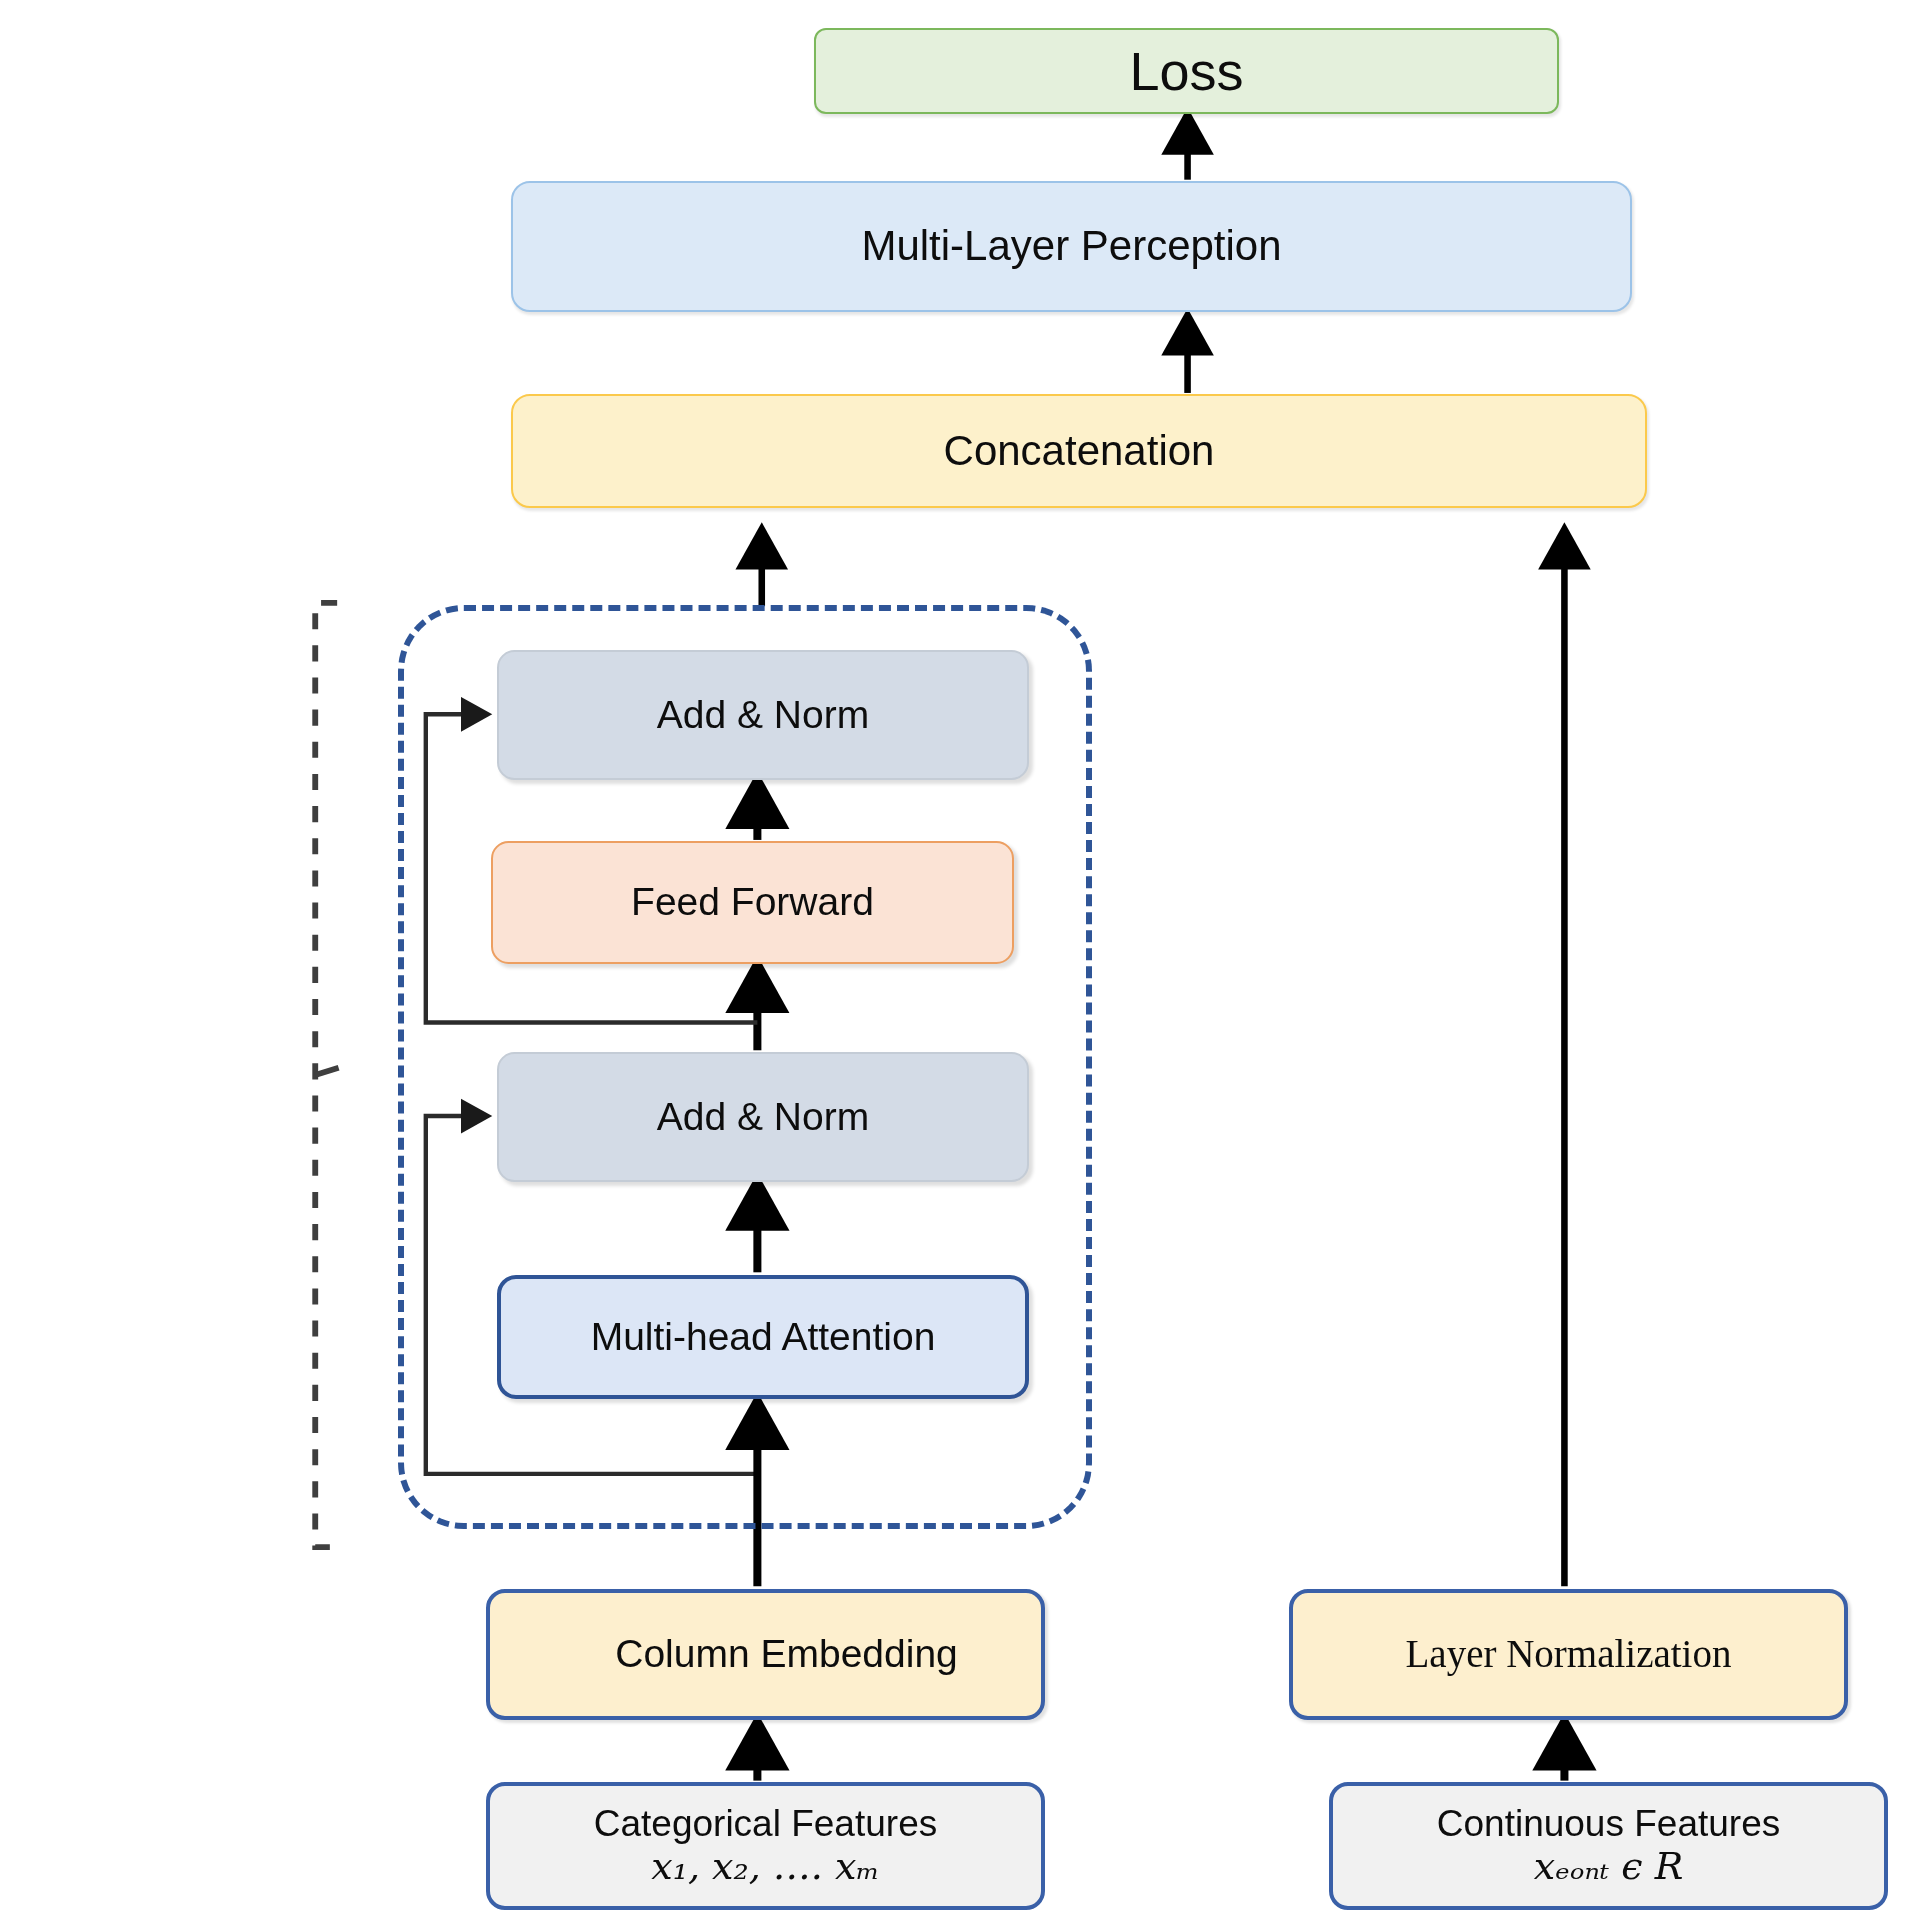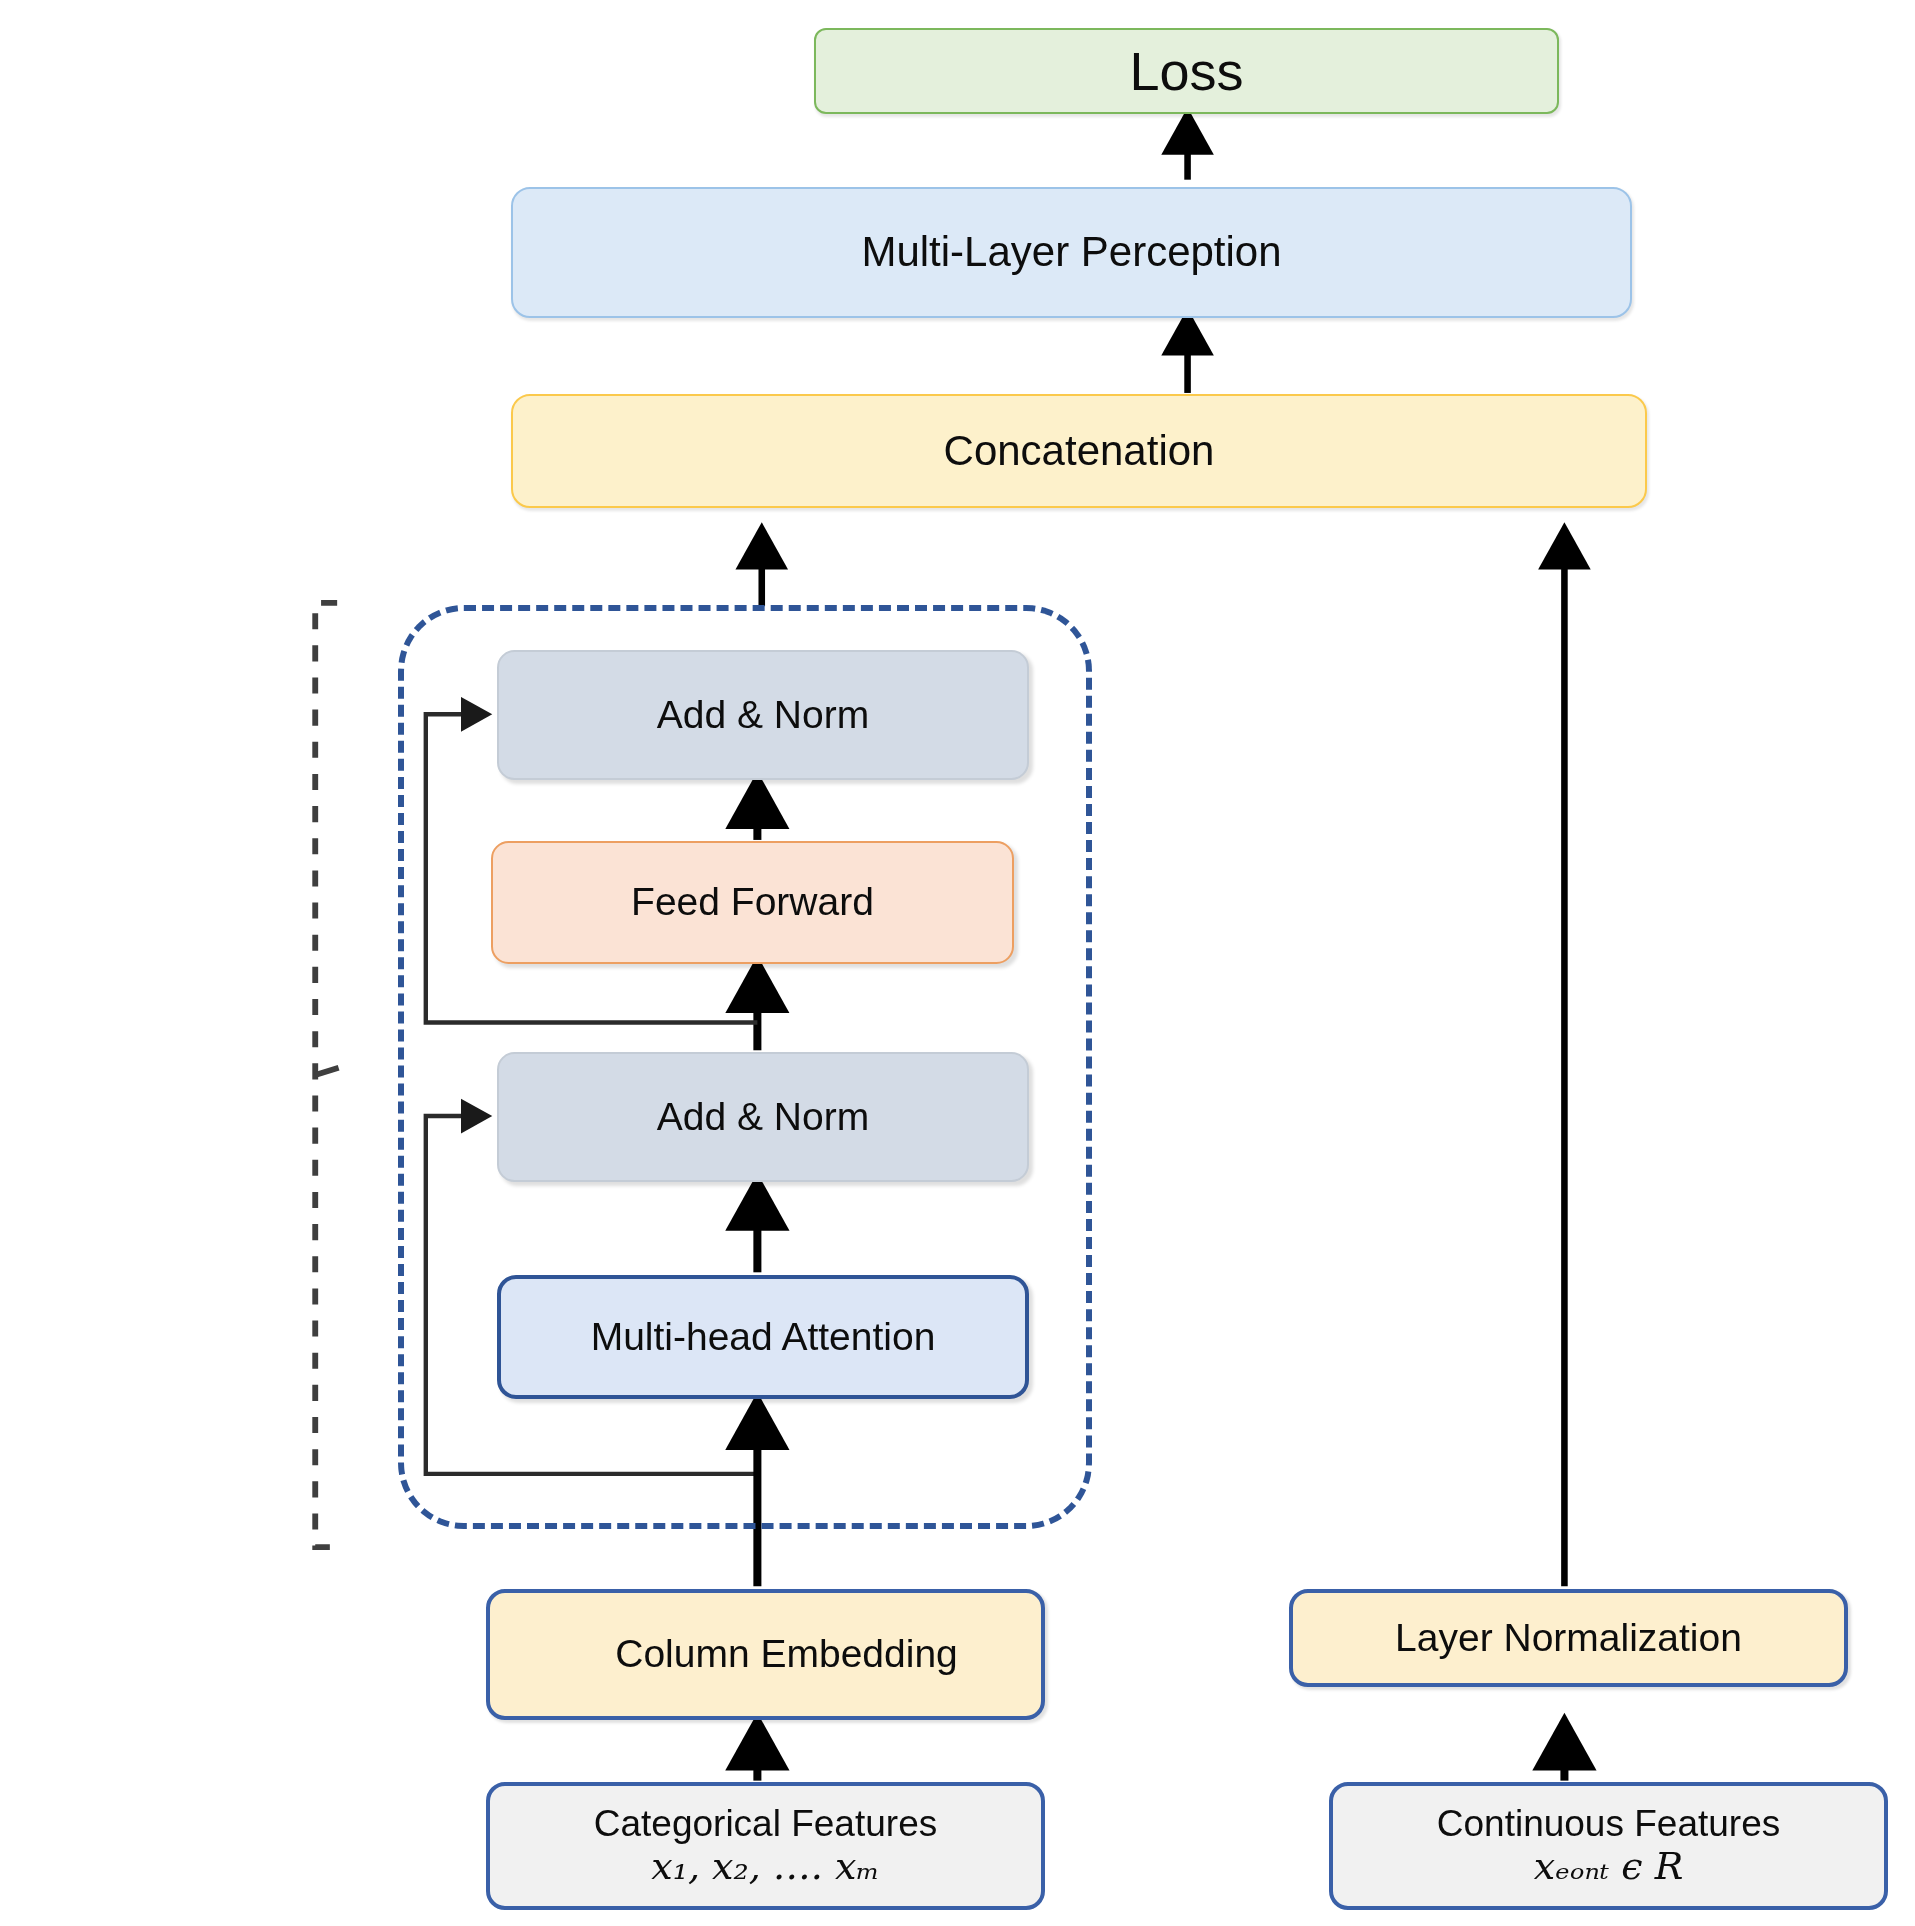--- a/index.html
+++ b/index.html
@@ -26,21 +26,21 @@
   .node .lbl{display:block;}
   .node .sub{display:block;font-style:italic;}
   
   #loss{
     left:814px; top:28px; width:745px; height:86px;
     background:#E4F0DC; border:2.9px solid #7CB85C; border-radius:12px;
     font-size:54px;
     box-shadow:1.5px 2.2px 2.9px rgba(0,0,0,0.10);
   }
   #mlp{
-    left:511px; top:187px; width:1121px; height:131px;
+    left:511px; top:181px; width:1121px; height:131px;
     background:#DCE9F7; border:2.9px solid #9CC3E8; border-radius:19px;
     font-size:42px;
     box-shadow:1.5px 2.2px 2.9px rgba(0,0,0,0.10);
   }
   #concat{
     left:511px; top:394px; width:1136px; height:114px;
     background:#FDF1CB; border:2.9px solid #FBC94B; border-radius:19px;
     font-size:42px;
     box-shadow:1.5px 2.2px 2.9px rgba(0,0,0,0.10);
   }
@@ -74,24 +74,25 @@
     font-size:39px;
     box-shadow:2.9px 2.9px 2.9px rgba(0,0,0,0.12);
     padding-left:42px;
   }
   #catfeat{
     left:486px; top:1782px; width:559px; height:128px;
     background:#F1F1F1; border:4.4px solid #3A60A8; border-radius:19px;
     font-size:37px;
   }
   #layernorm{
-    left:1289px; top:1589px; width:559px; height:98px;
+    left:1289px; top:1589px; width:559px; height:131px;
     background:#FDEFCE; border:4.4px solid #3A60A8; border-radius:19px;
     font-size:39px;
     box-shadow:2.9px 2.9px 2.9px rgba(0,0,0,0.12);
+    font-family:Liberation Serif, serif;
   }
   #contfeat{
     left:1289px; top:1782px; width:559px; height:128px;
     background:#F1F1F1; border:4.4px solid #3A60A8; border-radius:19px;
     font-size:37px;
     margin-left:40px;
   }
   
   #transformer-box{
     position:absolute;

